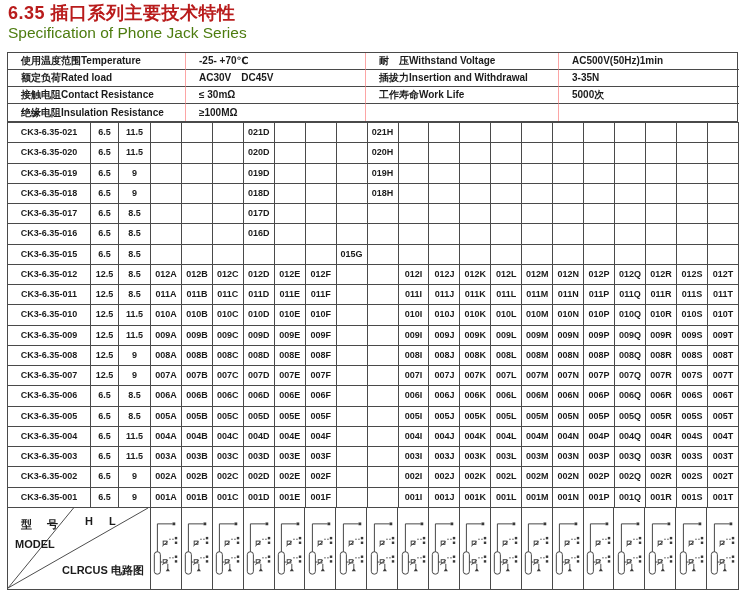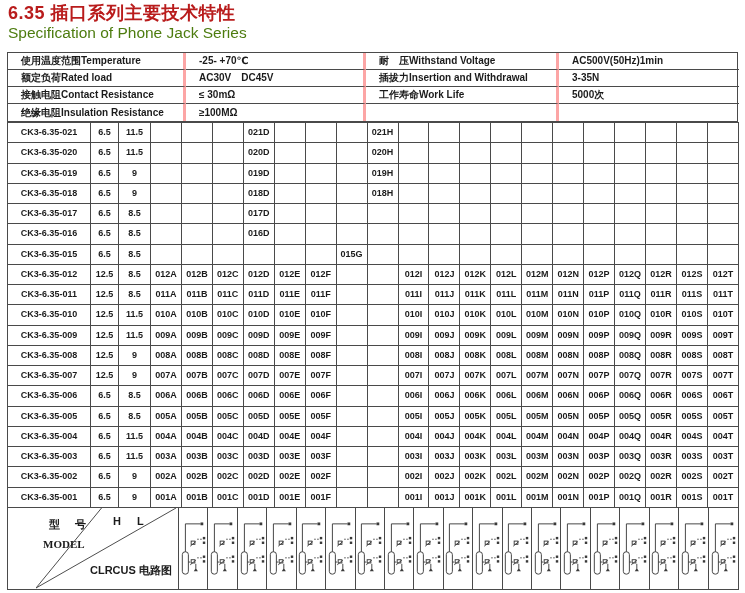--- a/index.html
+++ b/index.html
@@ -21,21 +21,21 @@
   }
 
   
   .spec-table{
     position:absolute;left:7px;top:52px;width:731px;height:70px;
     display:grid;grid-template-columns:178px 180px 193px 180px;
     grid-auto-rows:1fr;
     border:1px solid #4a4a4a;box-sizing:border-box;
   }
   .spec-cell{
-    border-right:3px solid #fca5a5;border-bottom:1px solid #4a4a4a;
+    border-right:1px solid #fca5a5;border-bottom:1px solid #4a4a4a;
     display:flex;align-items:center;
     font-size:10px;font-weight:bold;white-space:nowrap;overflow:hidden;
     padding-left:13px;box-sizing:border-box;line-height:1;
   }
   .spec-cell:nth-child(4n){border-right:none;text-align:right;}
   .spec-cell:nth-child(n+13){border-bottom:none;}
 
   
   .main-table{
     position:absolute;left:7px;top:122px;width:732px;height:386px;
@@ -46,30 +46,30 @@
     font-size:9px;font-weight:bold;text-align:center;vertical-align:middle;
     padding:0;line-height:1;white-space:nowrap;overflow:hidden;
   }
   col.c-model{width:83px;}
   col.c-dim1{width:28px;}
   col.c-dim2{width:32px;}
 
   
   .bottom-row{
     position:absolute;left:7px;top:507px;width:732px;height:83px;
-    display:flex;border:1px solid #4a4a4a;box-sizing:border-box;background:#fff;padding-left:28px;
+    display:flex;border:1px solid #4a4a4a;box-sizing:border-box;background:#fff;
   }
   .diagonal-cell{
     position:relative;width:143px;flex:0 0 143px;
     border-right:1px solid #4a4a4a;box-sizing:border-box;
   }
   .diag-svg{position:absolute;left:0;top:0;width:100%;height:100%;}
   .diagonal-cell span{position:absolute;font-weight:bold;font-size:11px;line-height:1;}
   .lbl-cn{left:13px;top:11px;letter-spacing:6px;}
-  .lbl-en{left:7px;top:31px;font-family:Liberation Serif, serif;}
+  .lbl-en{left:7px;top:31px;}
   .lbl-h{left:77px;top:8px;}
   .lbl-l{left:101px;top:8px;}
   .lbl-circuit{left:54px;top:57px;font-size:10.5px;white-space:nowrap;}
 
   .circuit-cells{flex:1;display:grid;grid-template-columns:repeat(19,1fr);}
   .circuit-cell{
     border-right:1px solid #4a4a4a;box-sizing:border-box;
     display:flex;align-items:center;justify-content:center;
   }
   .circuit-cell:last-child{border-right:none;}

